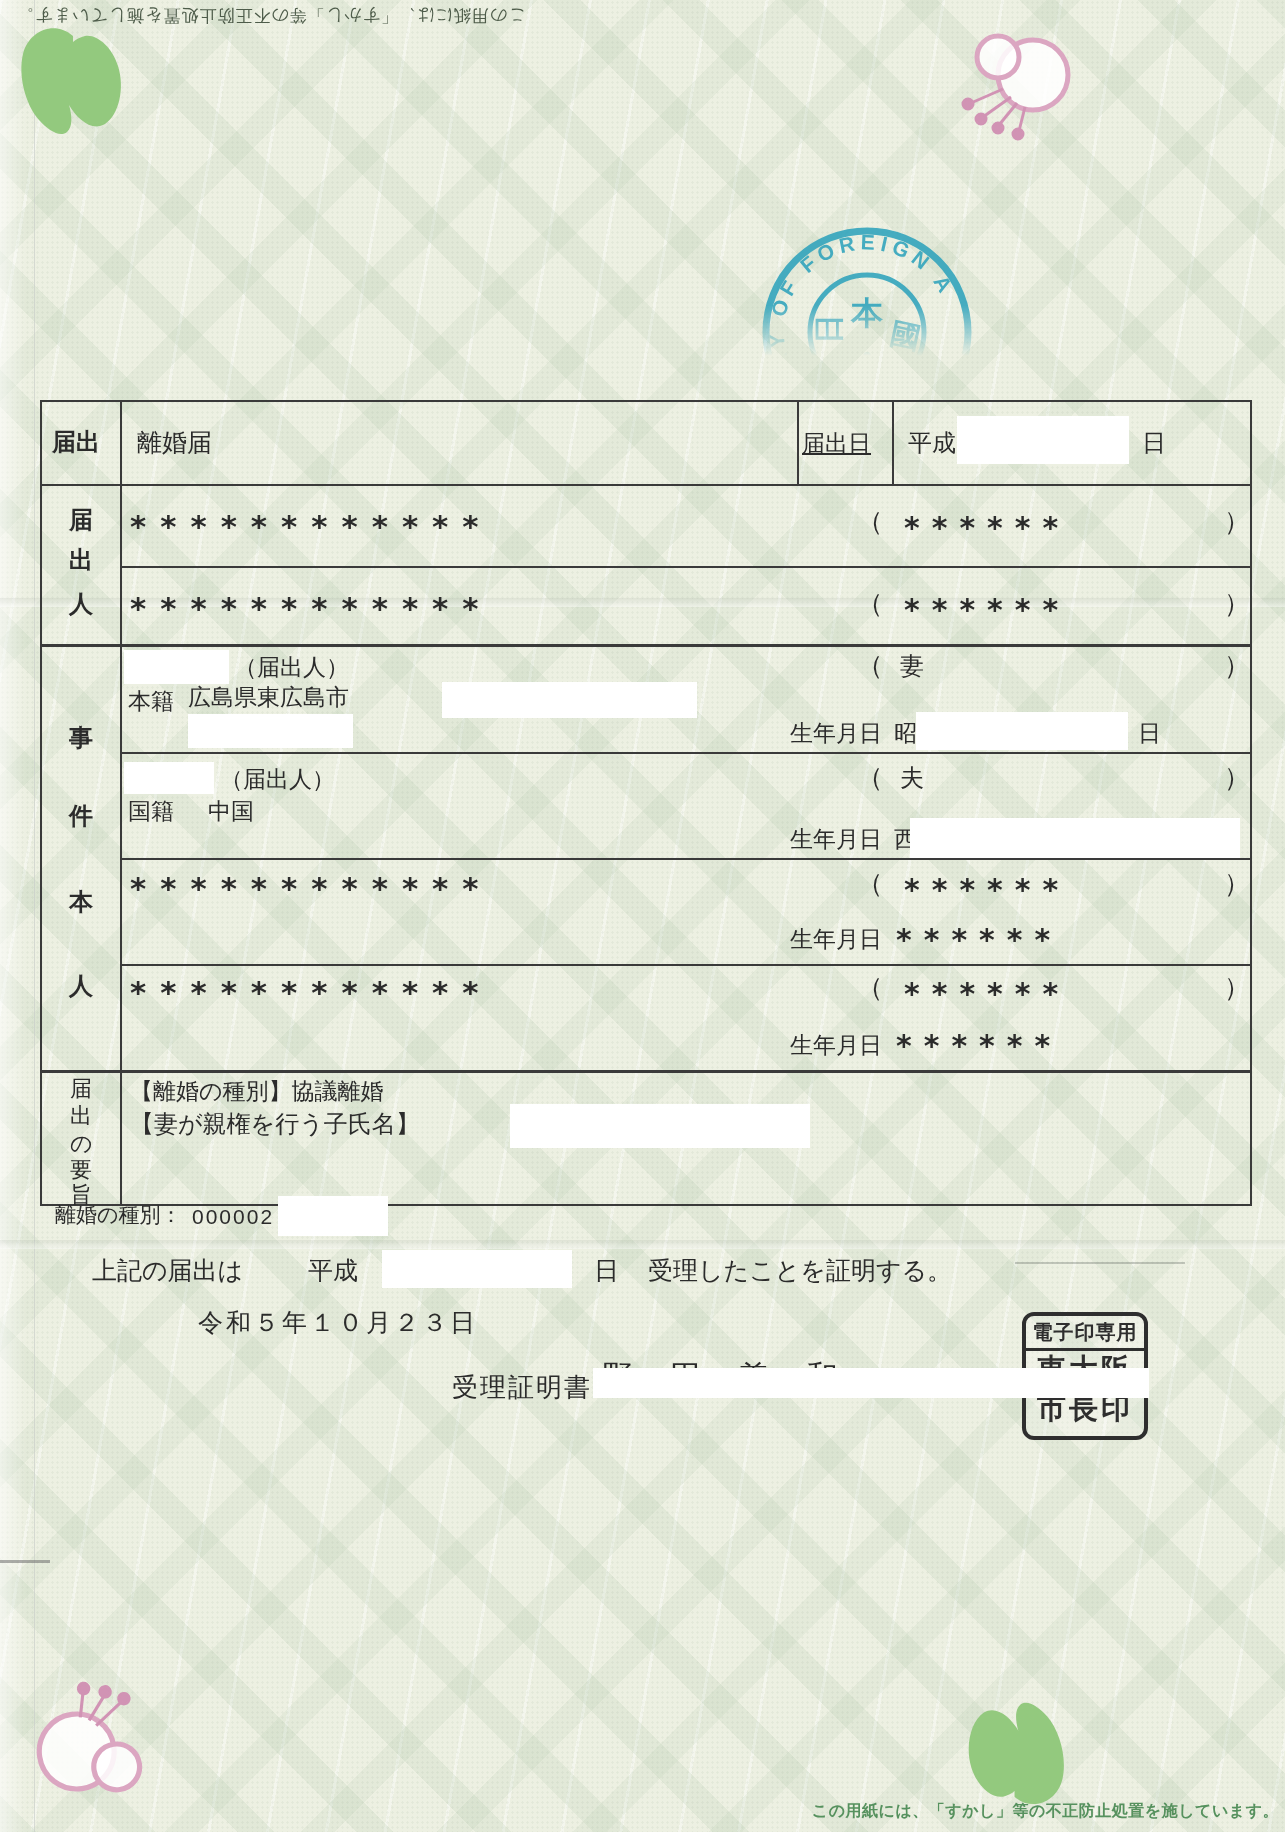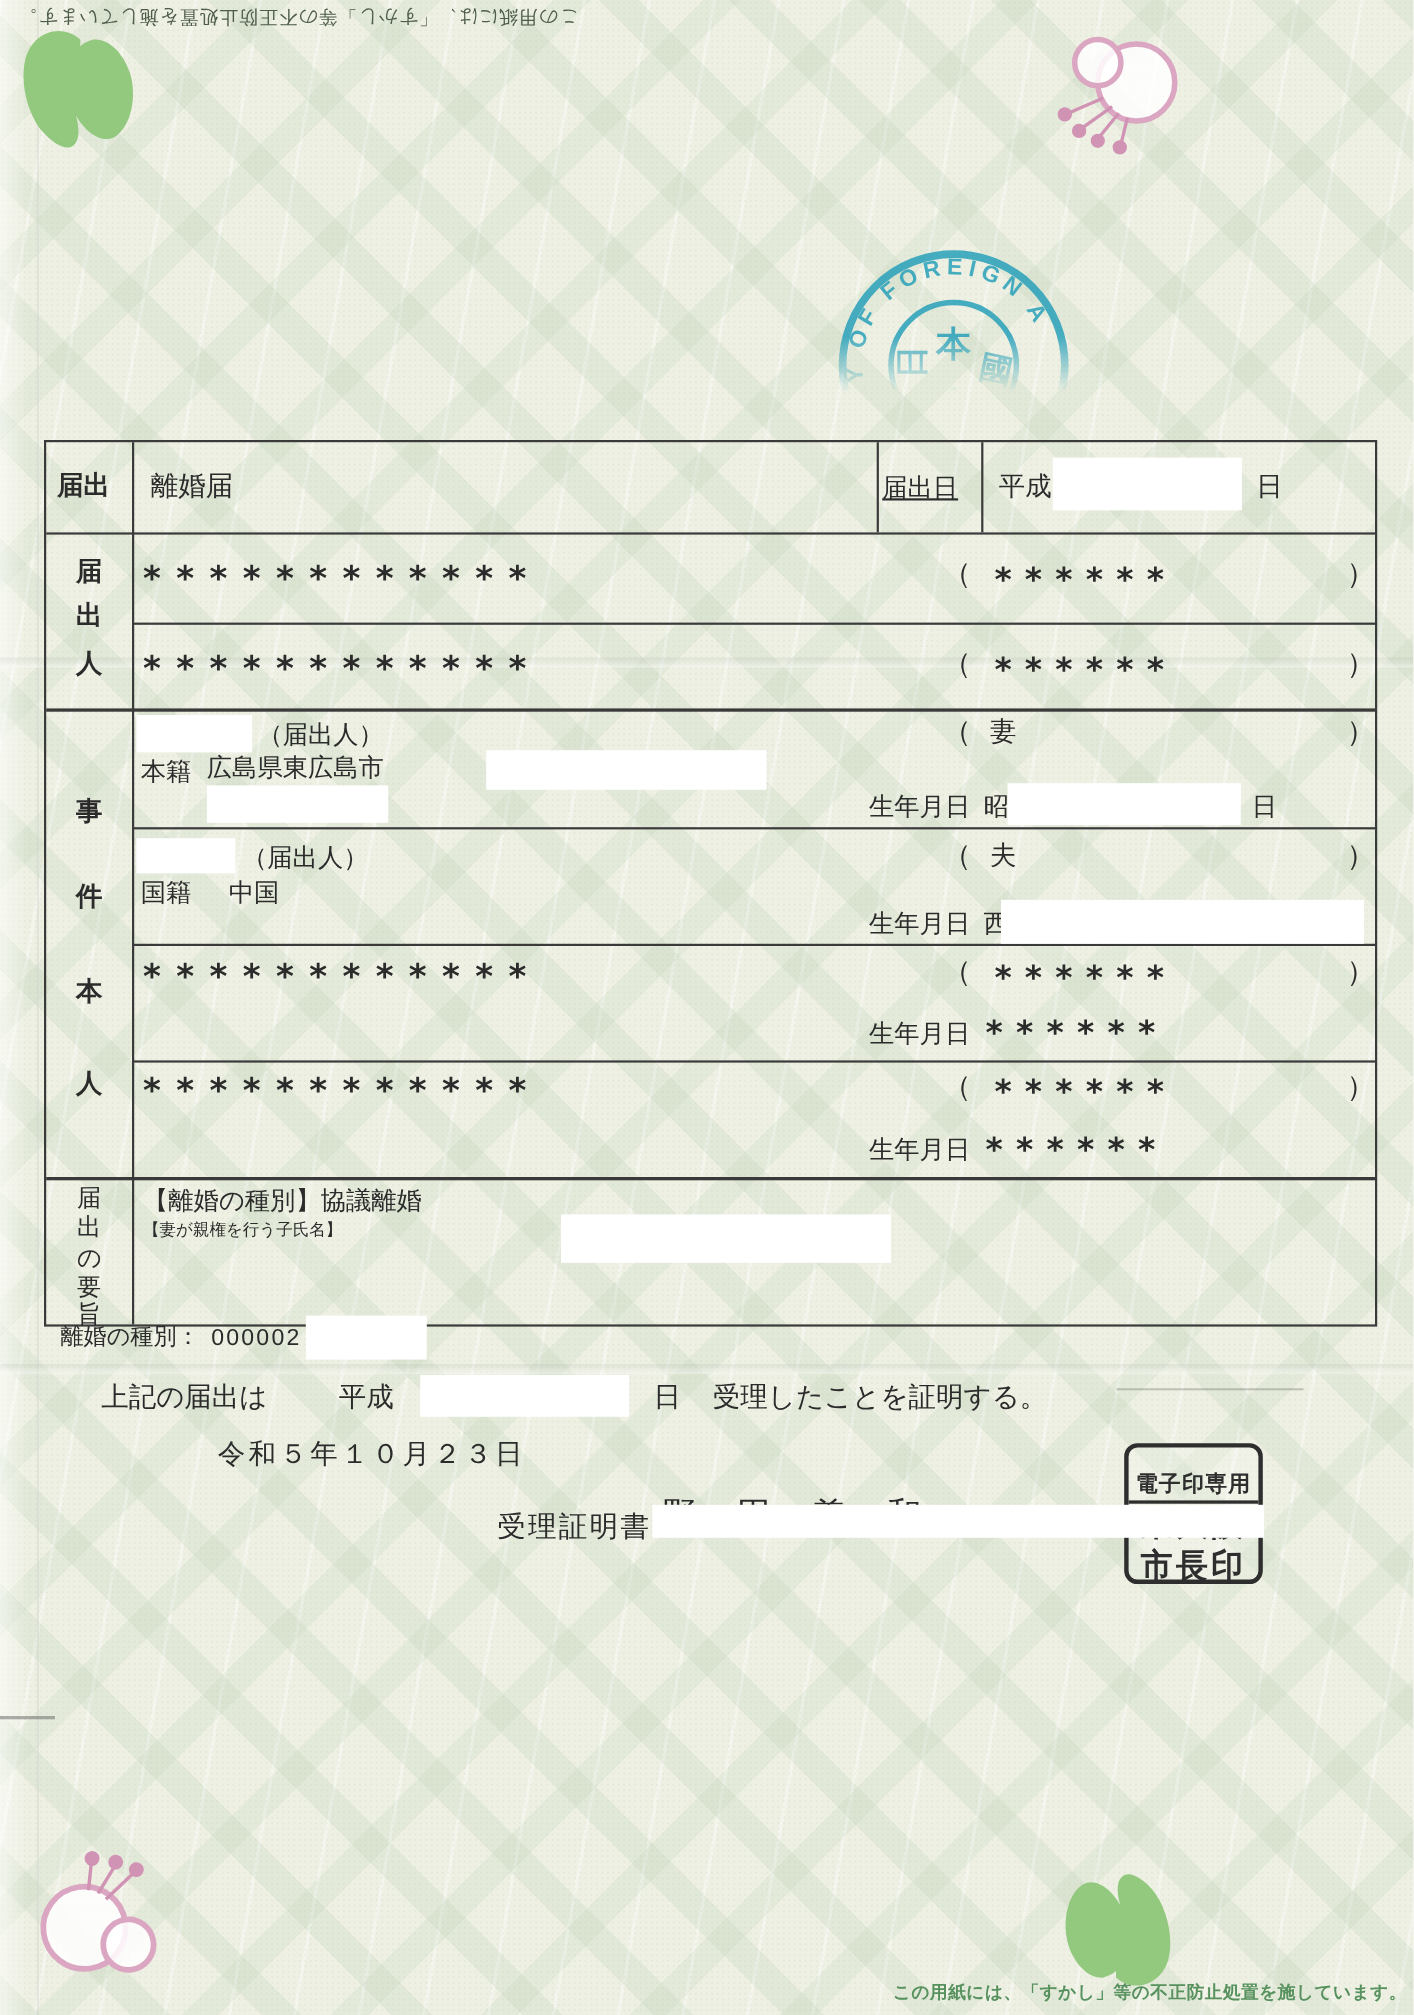--- a/index.html
+++ b/index.html
@@ -21,21 +21,21 @@
     background:linear-gradient(to right, rgba(255,255,255,0.55), rgba(230,235,225,0) 75%);
     border-right:1px solid rgba(125,135,125,0.28);}
   .crease{position:absolute;left:0;width:100%;height:9px;
     background:linear-gradient(to bottom, rgba(120,130,120,0.12), rgba(255,255,255,0.40));}
   .mofa{position:absolute;left:755px;top:214px;opacity:0.88;
     -webkit-mask-image:linear-gradient(to bottom, black 0%, black 40%, transparent 62%);
     mask-image:linear-gradient(to bottom, black 0%, black 40%, transparent 62%);}
   .mayor-stamp{position:absolute;left:1022px;top:1312px;width:118px;height:120px;
     border:4px solid #2e2e2e;border-radius:12px;background:rgba(255,255,255,0.18);z-index:3;}
   .stamp-header{font-size:20px;font-weight:bold;text-align:center;letter-spacing:1px;
-    border-bottom:3px solid #2e2e2e;padding:19px 0 2px 0;color:#2e2e2e;}
+    border-bottom:3px solid #2e2e2e;padding:3px 0 2px 0;color:#2e2e2e;}
   .stamp-row{font-size:29px;font-weight:bold;letter-spacing:3px;text-align:center;line-height:1.32;color:#2e2e2e;transform:scaleY(1.05);}
   .sec-top{position:absolute;left:16px;top:4px;font-size:17px;color:#4e5c4a;letter-spacing:1px;
     transform:rotate(180deg);font-family:"Liberation Serif","DejaVu Serif",serif;}
   .sec-bottom{position:absolute;right:6px;top:1801px;font-size:16px;font-weight:bold;color:#56915e;letter-spacing:0.5px;}
   .t-label{font-size:24px;font-weight:bold;}
   .z2{z-index:2;}.z4{z-index:4;}
 </style>
 </head>
 <body>
 
@@ -188,21 +188,21 @@
     <span class="abs" style="left:1182px;top:570px;font-size:26px;">）</span>
     <span class="abs" style="left:748px;top:630px;font-size:23px;">生年月日</span>
     <span class="abs masked" style="left:854px;top:626px;font-size:30px;letter-spacing:12px;">******</span>
 
     <span class="abs" style="left:28px;top:674px;font-size:22px;">届</span>
     <span class="abs" style="left:28px;top:701px;font-size:22px;">出</span>
     <span class="abs" style="left:28px;top:729px;font-size:22px;">の</span>
     <span class="abs" style="left:28px;top:755px;font-size:22px;">要</span>
     <span class="abs" style="left:28px;top:780px;font-size:22px;">旨</span>
     <span class="abs" style="left:88px;top:676px;font-size:23px;">【離婚の種別】協議離婚</span>
-    <span class="abs" style="left:88px;top:708px;font-size:15px;">【妻が親権を行う子氏名】</span>
+    <span class="abs" style="left:88px;top:708px;font-size:24px;">【妻が親権を行う子氏名】</span>
     <div class="redact z2" style="left:468px;top:702px;width:300px;height:44px;"></div>
   </div>
 
   <span class="abs" style="left:55px;top:1203px;font-size:21px;">離婚の種別：</span>
   <span class="abs" style="left:192px;top:1204px;font-size:21px;letter-spacing:2px;font-family:'Liberation Sans',sans-serif;">000002</span>
   <div class="redact z2" style="left:278px;top:1196px;width:110px;height:40px;"></div>
 
   <span class="abs" style="left:92px;top:1256px;font-size:25px;">上記の届出は</span>
   <span class="abs" style="left:308px;top:1256px;font-size:25px;">平成</span>
   <div class="redact z2" style="left:382px;top:1250px;width:190px;height:38px;"></div>

